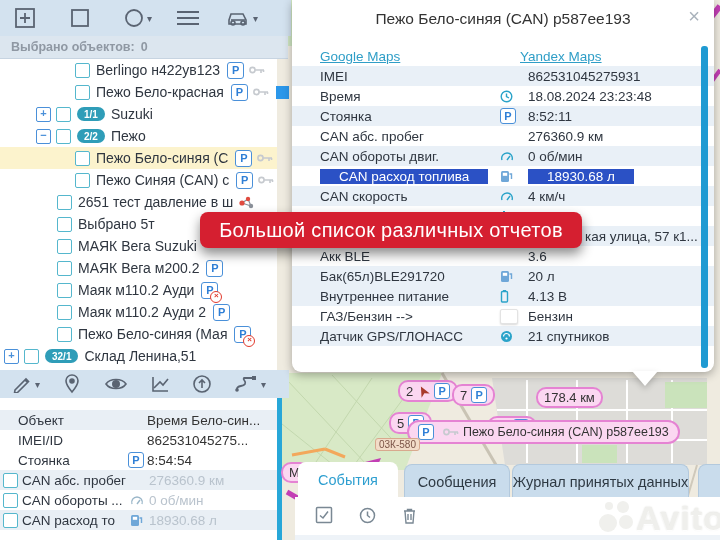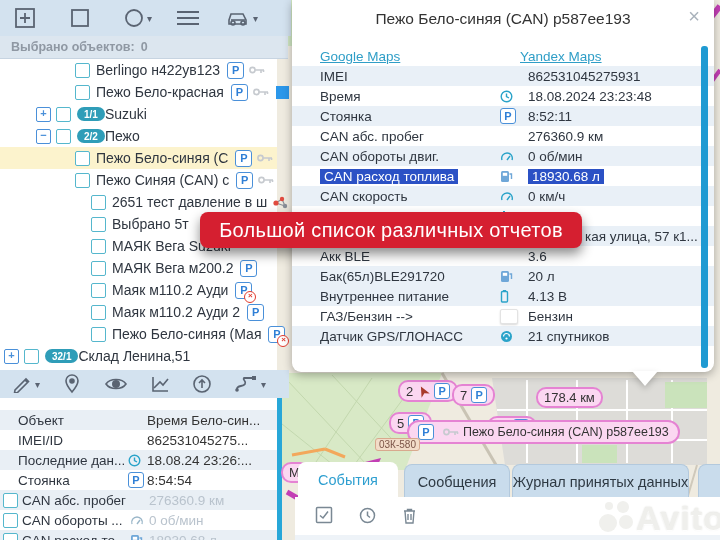--- a/index.html
+++ b/index.html
@@ -11,28 +11,28 @@
   #topbar{position:absolute;left:0;top:0;width:277px;height:36px;background:#d3e2ef;
           display:flex;align-items:center;padding-left:14px;gap:0;}
   .tbi{display:flex;align-items:center;justify-content:center;height:30px;}
   .caret{color:#5a6472;font-size:10px;margin-left:3px;}
   #selbar{position:absolute;left:0;top:36px;width:277px;height:22px;background:#dce6ef;
           border-bottom:1px solid #c7d4e1;display:flex;align-items:center;padding-left:11px;
           font-weight:bold;font-size:12.5px;color:#8f98a3;gap:6px;}
   #tree{position:absolute;left:0;top:59px;width:277px;}
   .trow{height:22px;display:flex;align-items:center;color:#2f3640;font-size:14px;white-space:nowrap;}
   .trow.hl{background:#fcf3cd;}
-  .pl75{padding-left:75px;} .pl57{padding-left:91px;} .pl36{padding-left:36px;} .pl4{padding-left:4px;}
+  .pl75{padding-left:75px;} .pl57{padding-left:57px;} .pl36{padding-left:36px;} .pl4{padding-left:4px;}
   .cb{width:13px;height:13px;border:1.5px solid #55b7cd;border-radius:2px;background:#fff;
       margin-right:6px;flex:0 0 auto;}
   .exp{width:13px;height:13px;border:1.5px solid #4a90d9;border-radius:2px;background:#fff;
        color:#4a90d9;font-weight:bold;font-size:11px;line-height:11px;text-align:center;
        margin-right:5px;flex:0 0 auto;}
   .badge{background:#2f9db8;color:#fff;font-size:10px;font-weight:bold;border-radius:9px;
-         padding:1.5px 7px;margin-right:0;flex:0 0 auto;}
+         padding:1.5px 7px;margin-right:6px;flex:0 0 auto;}
   .icon-p{width:15px;height:15px;border:1.5px solid #4a90d9;border-radius:3px;background:#fff;
           color:#2f7fd6;font-weight:bold;font-size:11px;line-height:14px;text-align:center;
           margin-left:7px;flex:0 0 auto;position:relative;}
   .icon-p.sm{width:14px;height:14px;margin-left:0;}
   .perr{position:absolute;right:-5px;bottom:-5px;width:10px;height:10px;border-radius:50%;
         background:#fff;border:1px solid #e23b2e;color:#e23b2e;font-size:8px;line-height:8px;
         text-align:center;font-weight:bold;}
   .keyic{margin-left:5px;flex:0 0 auto;display:flex;}
   .bluesq{width:13px;height:13px;background:#2b97ea;margin-left:7px;flex:0 0 auto;}
   #midbar{position:absolute;left:0;top:370px;width:277px;height:28px;background:#d3e2ef;
@@ -68,21 +68,21 @@
   #ptitle{position:absolute;left:0;top:10px;width:100%;text-align:center;font-size:15.5px;color:#333;}
   #pclose{position:absolute;right:14px;top:6px;font-size:20px;color:#a9b2bb;cursor:pointer;line-height:20px;}
   #prows{position:absolute;left:0;top:46px;width:100%;}
   .prow{height:20px;display:flex;align-items:center;padding-left:28px;font-size:13.5px;color:#2f3640;}
   .prow.alt{background:#e9f0f7;}
   .plabel{width:180px;flex:0 0 auto;overflow:hidden;white-space:nowrap;}
   .pico{width:20px;flex:0 0 auto;display:flex;align-items:center;}
   .pval{margin-left:8px;white-space:nowrap;}
   .plink{color:#2f9ec7;text-decoration:underline;text-align:right;}
   .plabel .plink{display:inline-block;}
-  .sel{background:#2b51c5;color:#fff;padding:0 4px;}
+  .sel{background:#2b51c5;color:#fff;padding:0 19px;}
   #pscroll{position:absolute;right:6px;top:46px;width:7px;height:322px;background:#1f9ad2;border-radius:3px;}
   .gasbox{width:16px;height:13px;background:#fff;border:1px solid #e3e3e3;border-radius:2px;
           box-shadow:0 1px 2px rgba(0,0,0,.15);}
 
   
   #banner{position:absolute;left:200px;top:212px;width:354px;height:36px;padding:0 14px;
           background:#d51f30;border-radius:8px;color:#fff;font-size:20px;letter-spacing:.3px;
           display:flex;align-items:center;justify-content:center;z-index:50;
           box-shadow:0 6px 12px rgba(0,0,0,.45);white-space:nowrap;}
 
@@ -378,30 +378,20 @@
     <div class="irow alt">
       <span class="ilabel">Объект</span>
       <span class="iico"></span>
       <span class="ival">Время Бело-син...</span>
     </div>
     <div class="irow">
       <span class="ilabel">IMEI/ID</span>
       <span class="iico"></span>
       <span class="ival">862531045275...</span>
     </div>
-    <div class="irow alt">
-      <span class="ilabel">Последние дан...</span>
-      <span class="iico">
-          <svg width="13" height="13" viewBox="0 0 13 13" fill="none" stroke="#2aa3c9" stroke-width="1.4">
-            <circle cx="6.5" cy="6.5" r="5.3"></circle>
-            <path d="M6.5 3.5 V6.5 L9 8"></path>
-          </svg>
-        </span>
-      <span class="ival">18.08.24 23:26:...</span>
-    </div>
     <div class="irow">
       <span class="ilabel">Стоянка</span>
       <span class="iico">
           <span class="icon-p sm">P</span>
         </span>
       <span class="ival">8:54:54</span>
     </div>
     <div class="irow alt cbrow">
       <span class="cb"></span>
       <span class="ilabel">CAN абс. пробег</span>
@@ -493,21 +483,21 @@
       <span class="pval"><span class="sel">18930.68 л</span></span>
     </div>
     <div class="prow alt">
       <span class="plabel">CAN скорость</span>
       <span class="pico">
           <svg width="14" height="10" viewBox="0 0 14 10" fill="none" stroke="#2aa3c9" stroke-width="1.4">
             <path d="M2 9 A5.3 5.3 0 1 1 12 9"></path>
             <path d="M7 9 L10 5"></path>
           </svg>
         </span>
-      <span class="pval">0 км/ч</span>
+      <span class="pval">4 км/ч</span>
     </div>
     <div class="prow">
       <span class="plabel">CAN темп.двиг.</span>
       <span class="pico">
           <svg width="8" height="13" viewBox="0 0 8 13">
             <line x1="4" y1="1" x2="4" y2="8" stroke="#2aa3c9" stroke-width="2"></line>
             <circle cx="4" cy="10" r="2.6" fill="#2aa3c9"></circle>
           </svg>
         </span>
       <span class="pval">83 °C</span>

